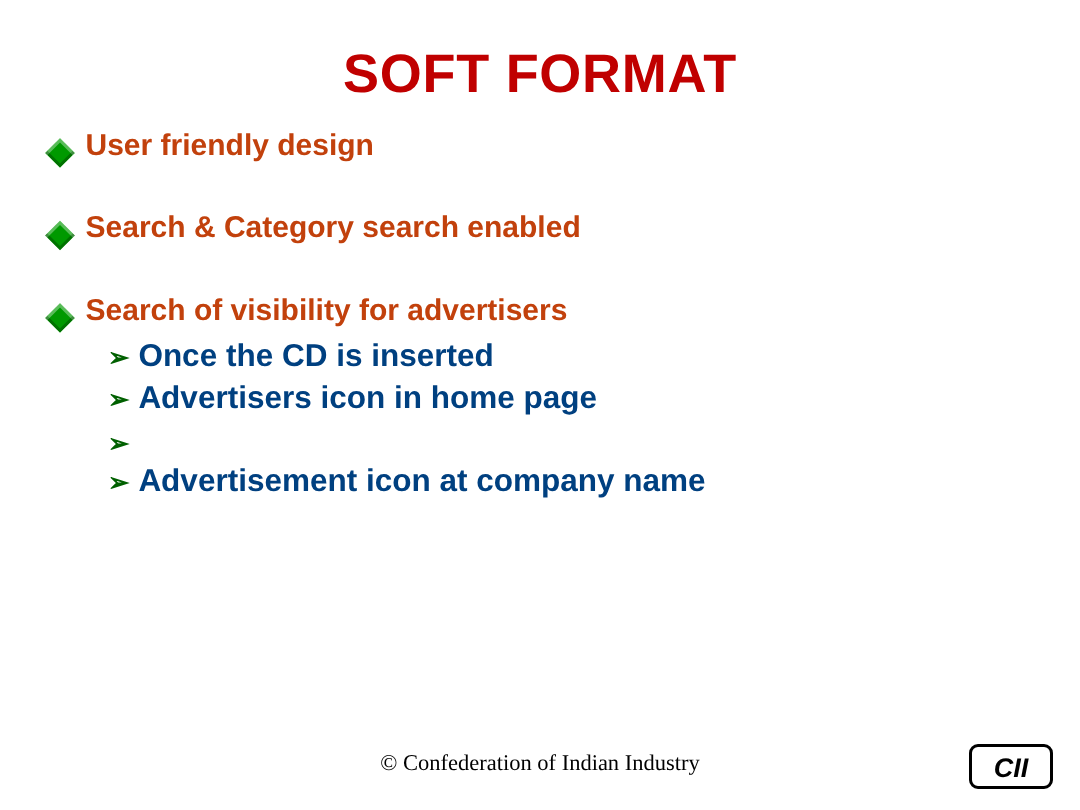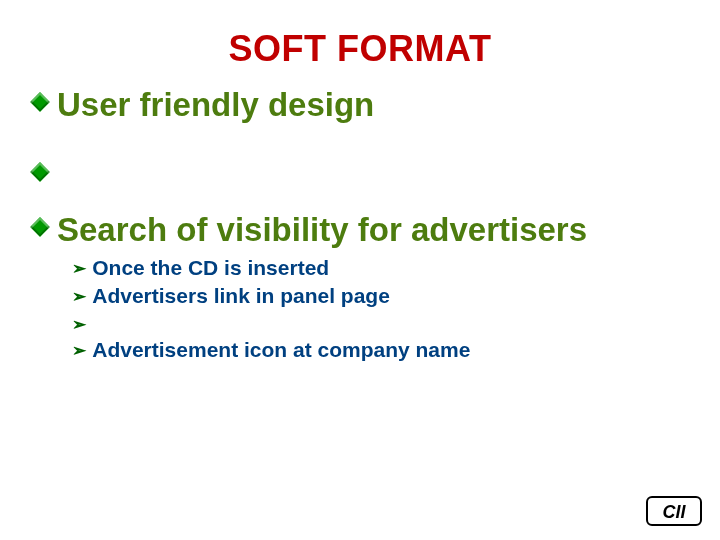--- a/index.html
+++ b/index.html
@@ -37,23 +37,23 @@
     height: 14px;
     background: #009900;
     transform: rotate(45deg);
     margin-top: 9px;
     margin-left: 3px;
     margin-right: 10px;
     flex-shrink: 0;
     box-shadow: inset -2px -2px 0 rgba(0,0,0,0.25), inset 2px 2px 0 rgba(255,255,255,0.35);
   }
   .top-text {
-    font-size: 33px;
+    font-size: 20px;
     font-weight: 900;
-    color: #4d7c0f;
+    color: #c2410c;
     line-height: 1.15;
   }
   .sub-list {
     margin-left: 42px;
     margin-top: 2px;
   }
   .sub-item {
     display: flex;
     align-items: flex-start;
     margin-bottom: 2px;
@@ -96,45 +96,47 @@
 <div class="slide">
   <h1 class="title">SOFT FORMAT</h1>
 
   <div class="top-item">
     <div class="diamond"></div>
     <div class="top-text">User friendly design</div>
   </div>
 
   <div class="top-item">
     <div class="diamond"></div>
+    <div class="top-text">Search &amp; Category search enabled</div>
   </div>
 
   <div class="top-item tight">
     <div class="diamond"></div>
     <div class="top-text">Search of visibility for advertisers</div>
   </div>
 
   <div class="sub-list">
     <div class="sub-item">
       <div class="arrow">➢</div>
       <div class="sub-text">Once the CD is inserted</div>
     </div>
     <div class="sub-item">
       <div class="arrow">➢</div>
-      <div class="sub-text">Advertisers link in panel page</div>
+      <div class="sub-text">Advertisers icon in home page</div>
     </div>
     <div class="sub-item">
       <div class="arrow">➢</div>
     </div>
     <div class="sub-item">
       <div class="arrow">➢</div>
       <div class="sub-text">Advertisement icon at company name</div>
     </div>
   </div>
 
+  <div class="footer">© Confederation of Indian Industry</div>
 
   <div class="logo">
     <svg width="56" height="30" viewBox="0 0 56 30">
       <rect x="1" y="1" width="54" height="28" rx="5" ry="5" fill="#fff" stroke="#000" stroke-width="2"></rect>
       <text x="28" y="22" text-anchor="middle" font-family="Arial" font-size="18" font-weight="900" font-style="italic" fill="#000">CII</text>
     </svg>
   </div>
 </div>
 
 </body></html>

